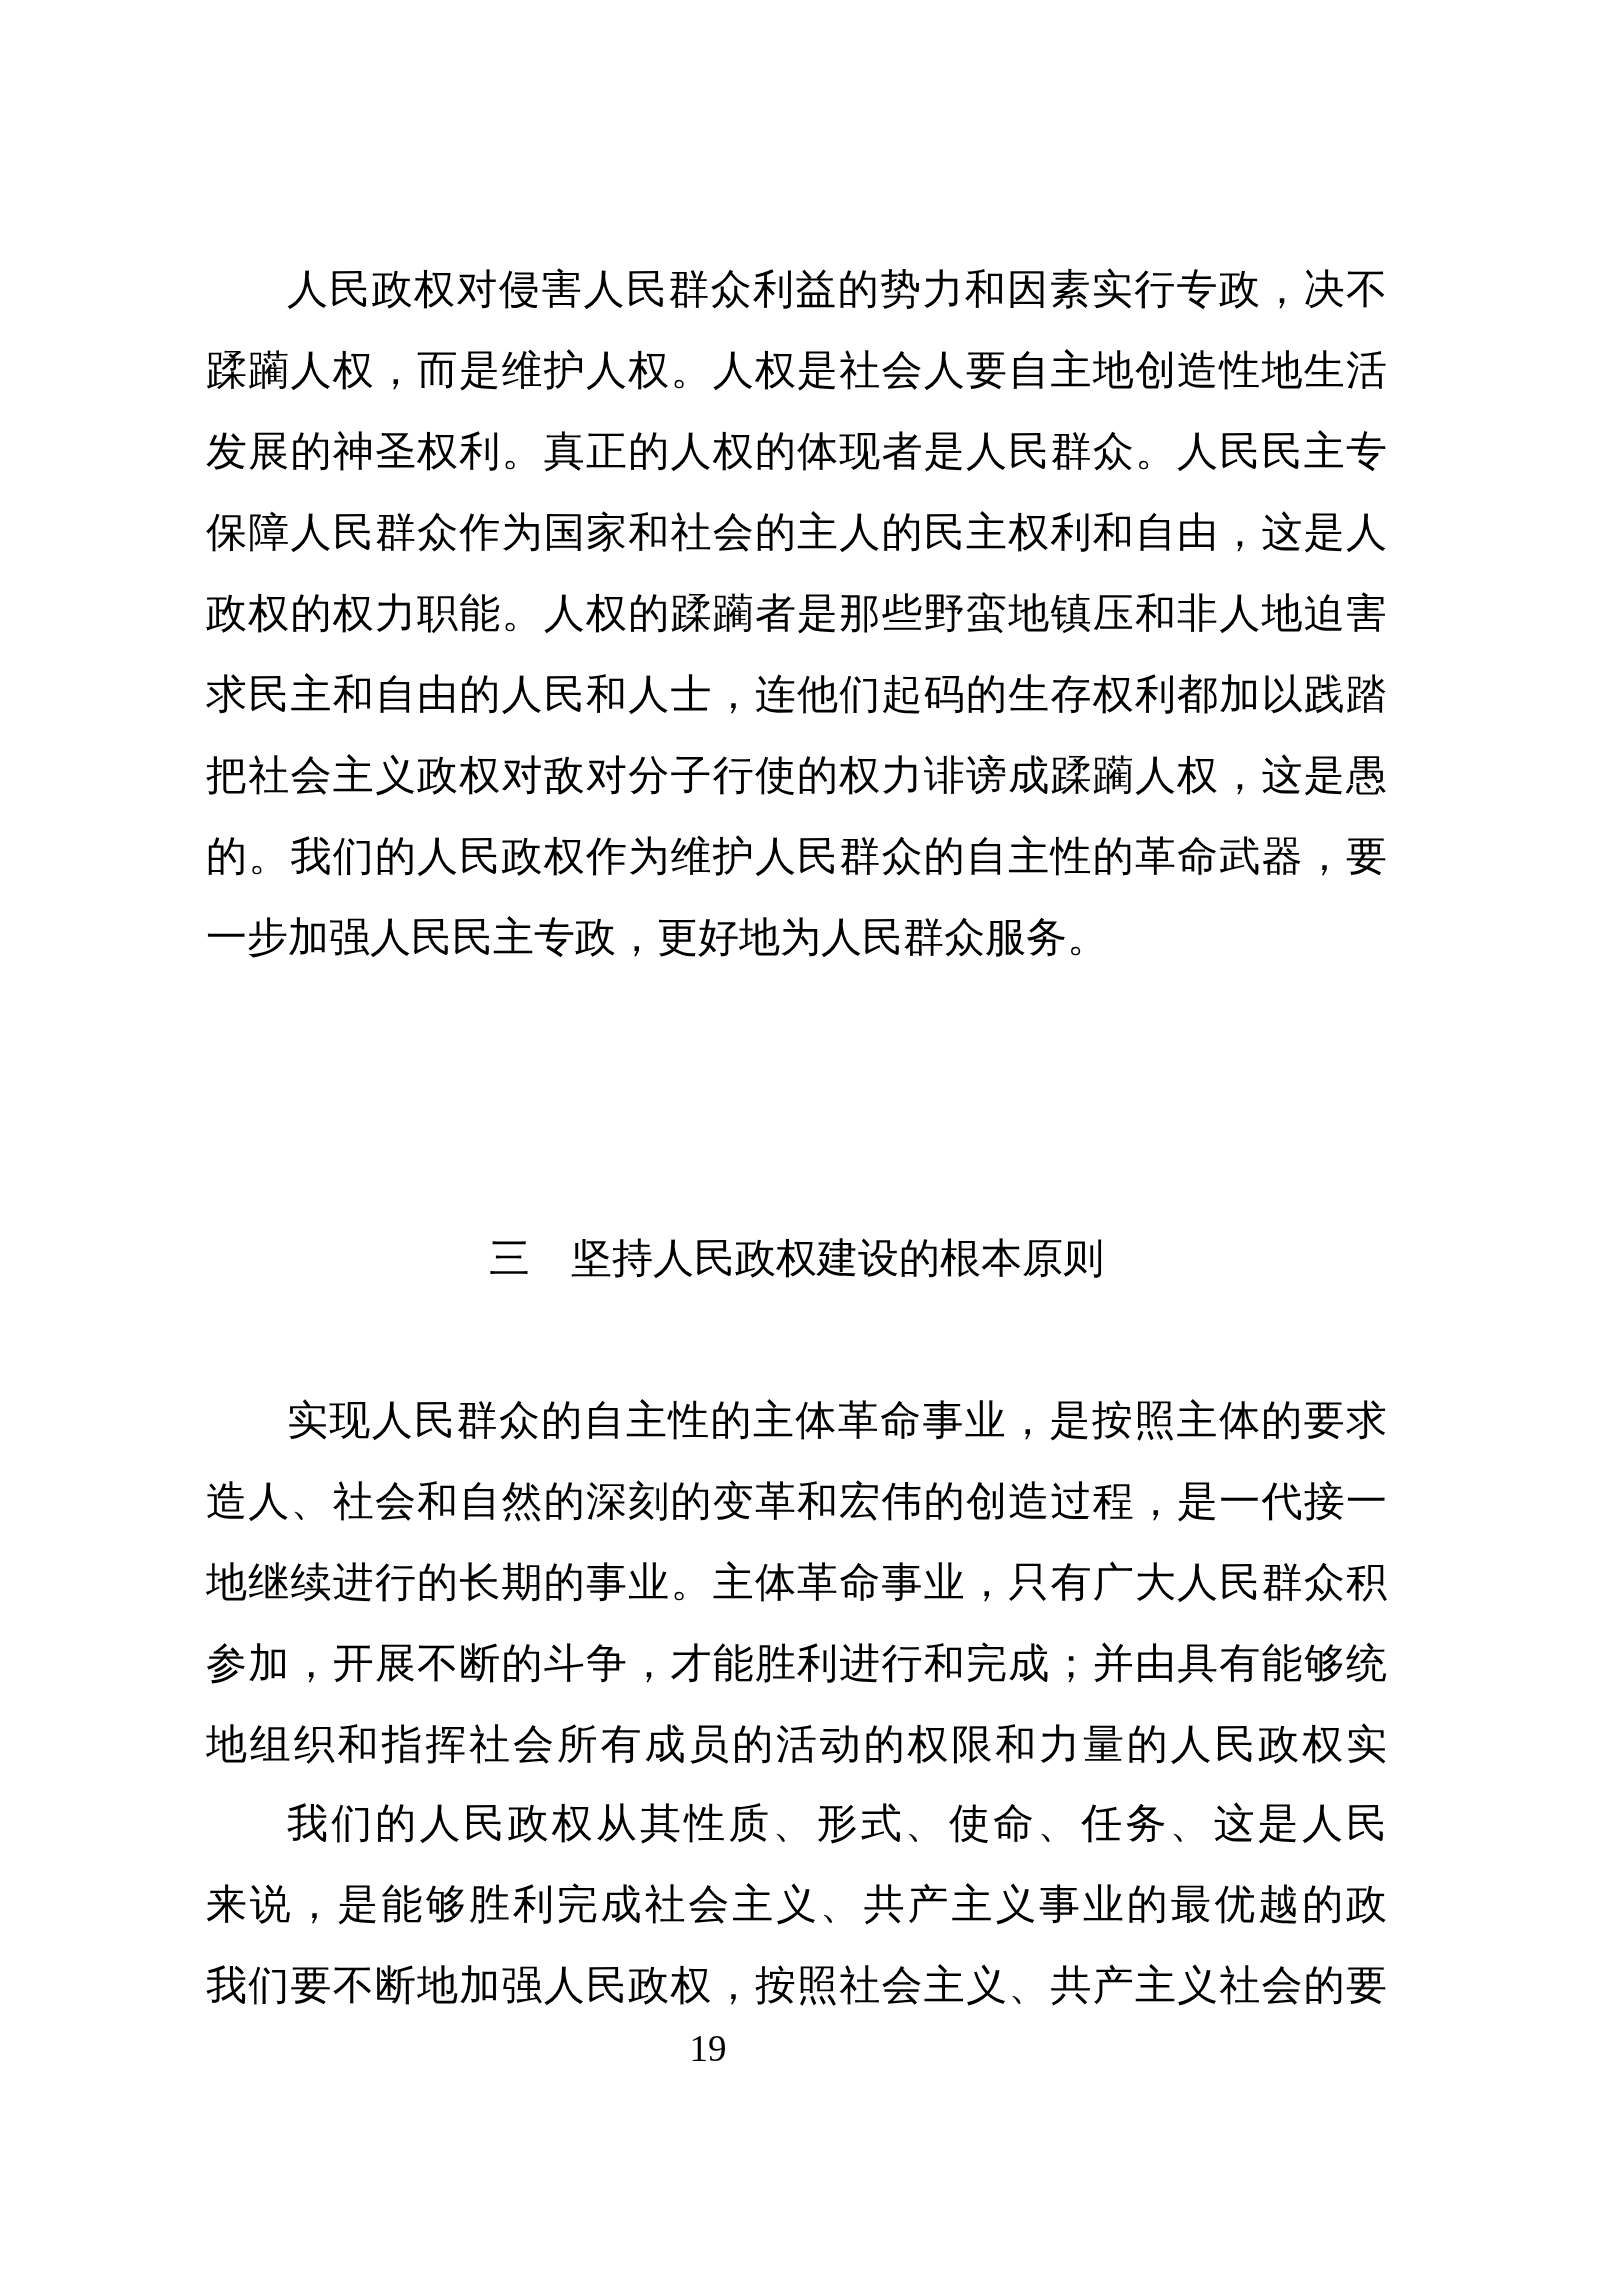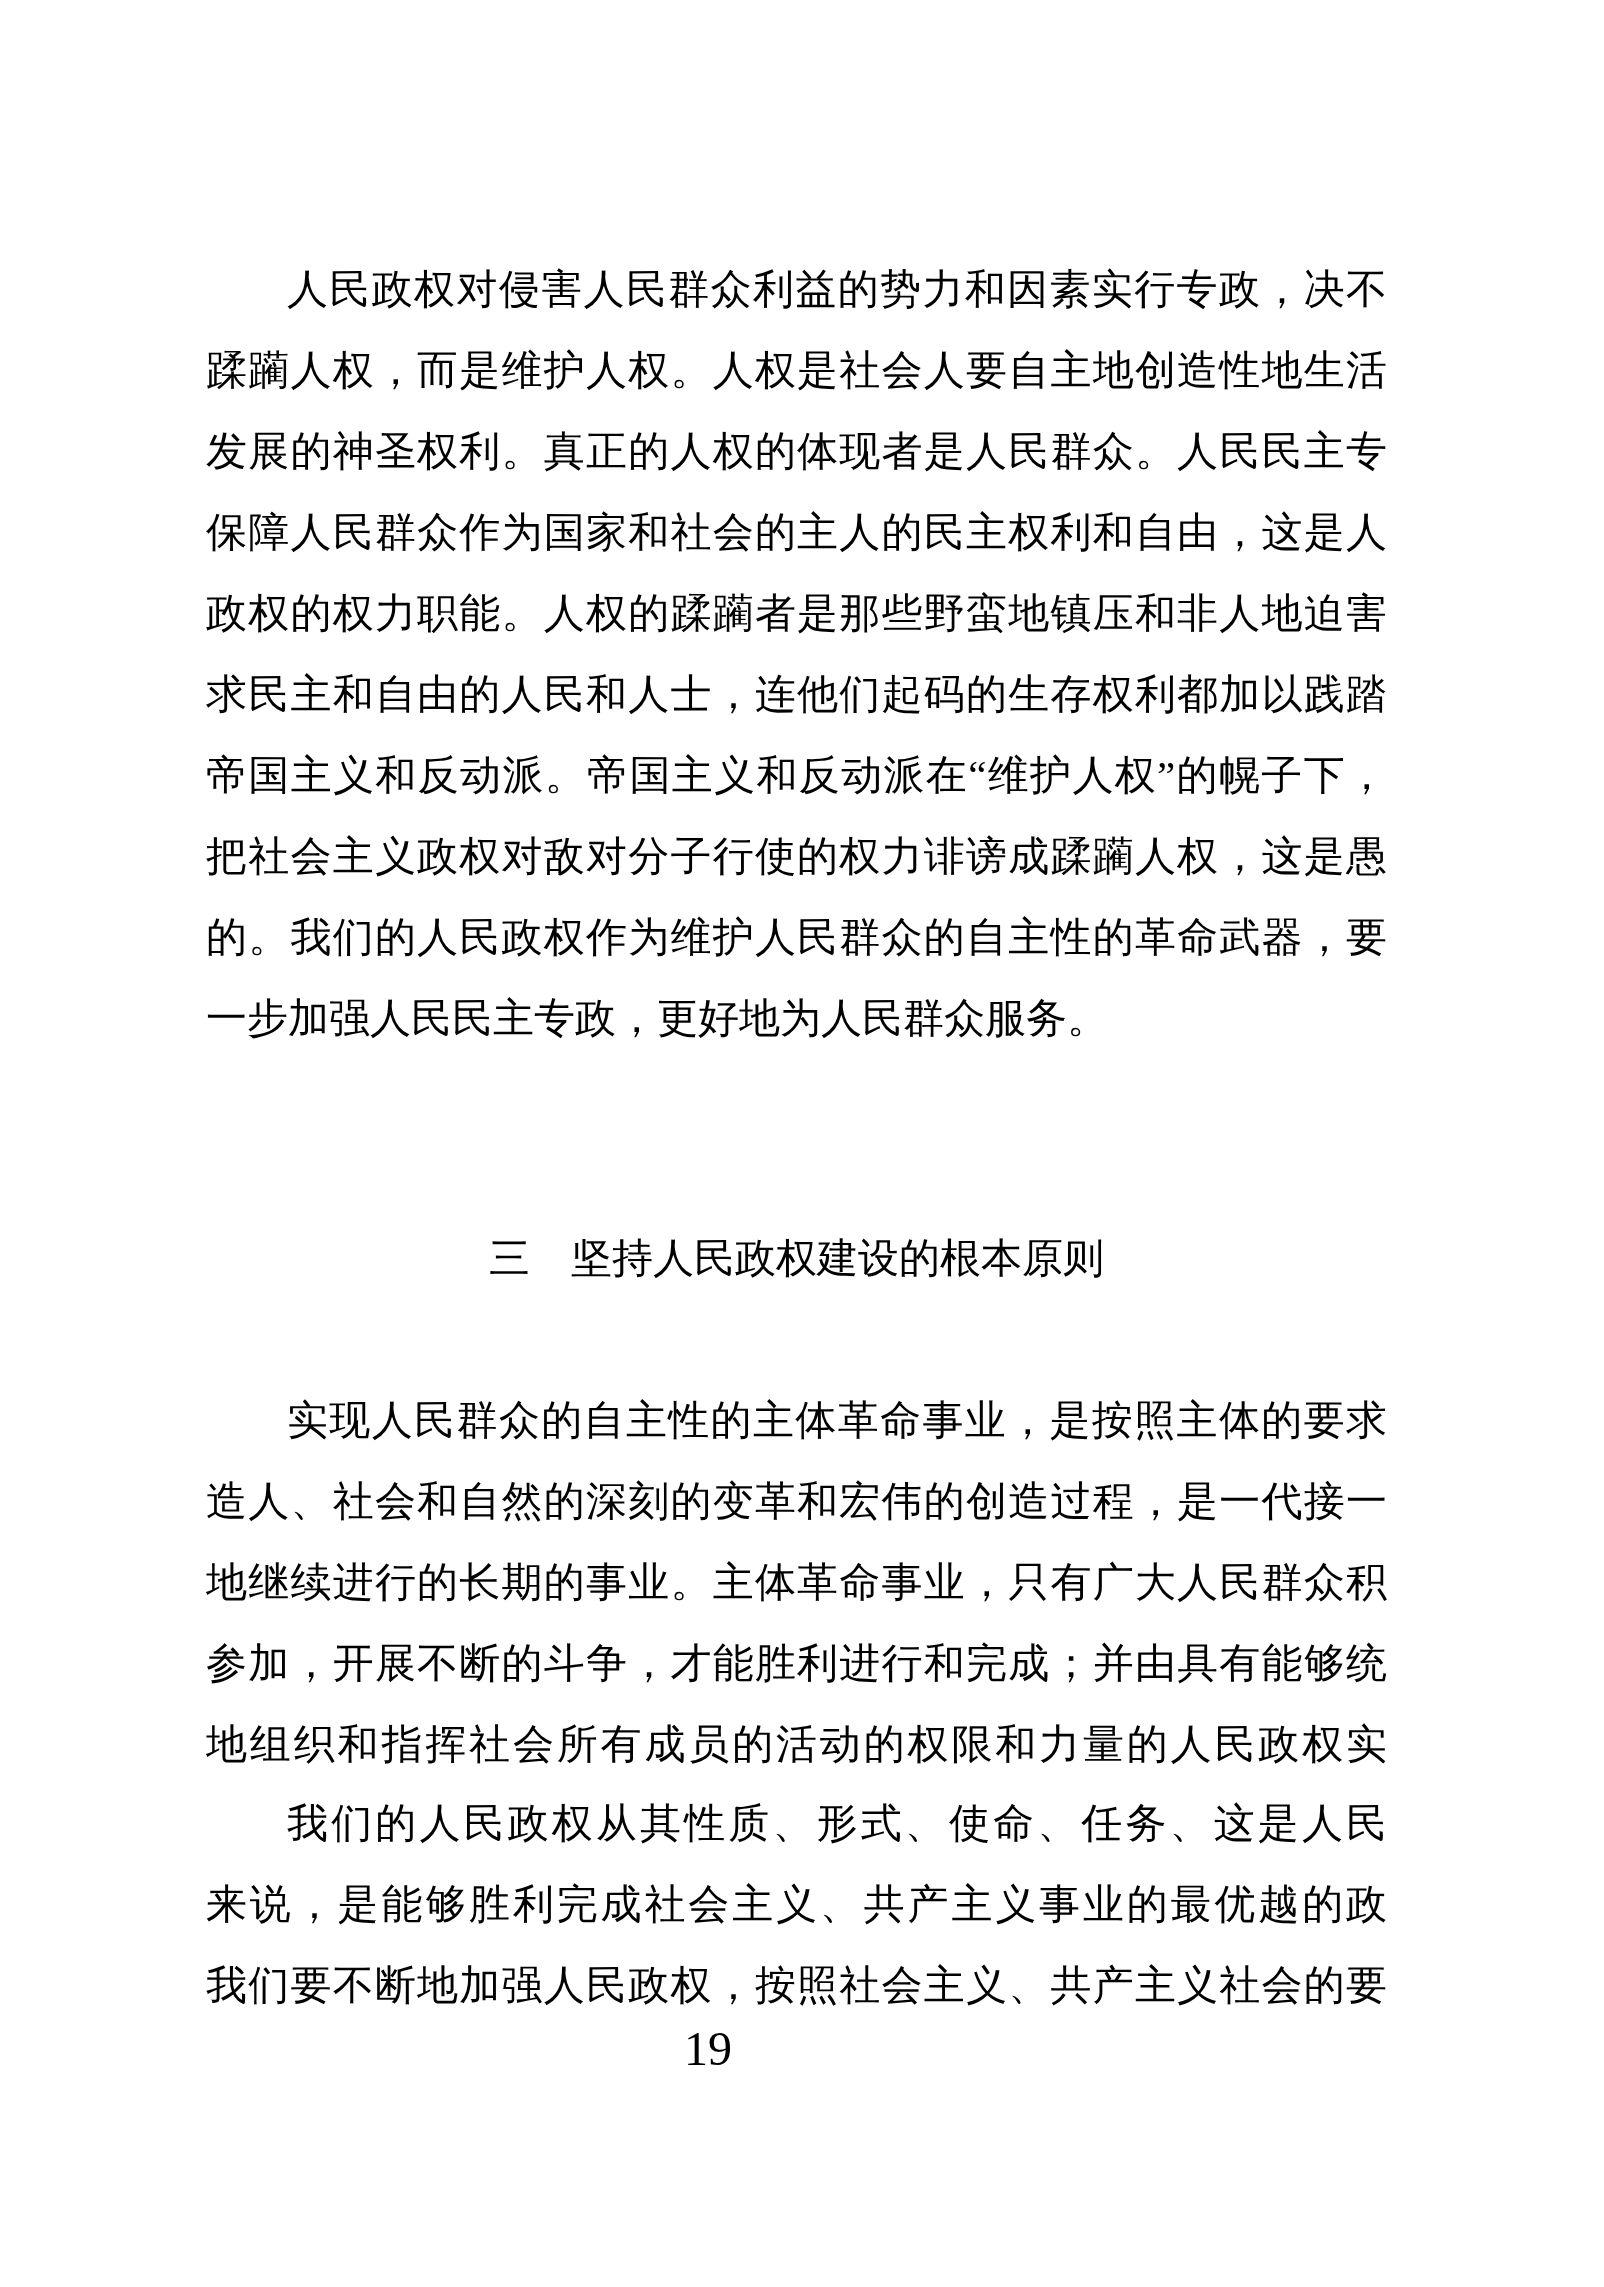--- a/index.html
+++ b/index.html
@@ -53,38 +53,37 @@
     text-align: center;
     white-space: nowrap;
   }
   .heading-num { margin-right: 41px; }
   .page-number {
     position: absolute;
     left: 0;
     top: 2027px;
     width: 1416px;
     text-align: center;
-    font-size: 48px;
+    font-size: 37px;
     line-height: 44px;
     font-family: "Liberation Serif", "DejaVu Serif", serif;
   }
 </style>
 </head>
 <body>
 
 <div class="page">
 
   <div class="para para-1">
     <div class="line indent">人民政权对侵害人民群众利益的势力和因素实行专政，决不是</div>
     <div class="line">蹂躏人权，而是维护人权。人权是社会人要自主地创造性地生活和</div>
     <div class="line">发展的神圣权利。真正的人权的体现者是人民群众。人民民主专政</div>
     <div class="line">保障人民群众作为国家和社会的主人的民主权利和自由，这是人民</div>
     <div class="line">政权的权力职能。人权的蹂躏者是那些野蛮地镇压和非人地迫害要</div>
     <div class="line">求民主和自由的人民和人士，连他们起码的生存权利都加以践踏的</div>
-    <div class="line">帝国主义和反动派。帝国主义和反动派在“维护人权”的幌子下，</div>
     <div class="line">把社会主义政权对敌对分子行使的权力诽谤成蹂躏人权，这是愚蠢</div>
     <div class="line">的。我们的人民政权作为维护人民群众的自主性的革命武器，要进</div>
     <div class="line last">一步加强人民民主专政，更好地为人民群众服务。</div>
   </div>
 
   <h2 class="heading">
     <span class="heading-num">三</span><span class="heading-title">坚持人民政权建设的根本原则</span>
   </h2>
 
   <div class="para para-2">

